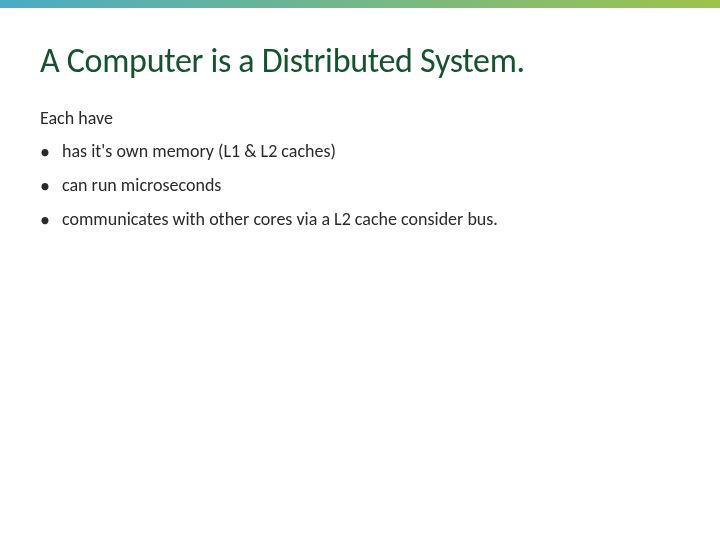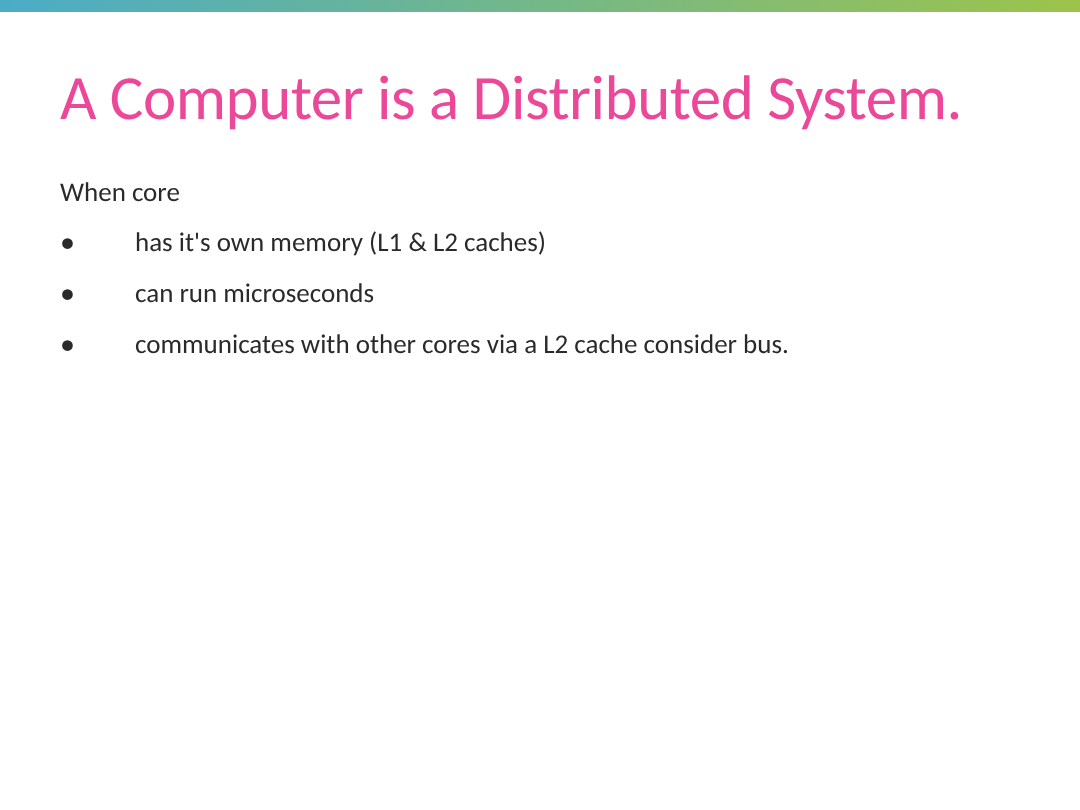--- a/index.html
+++ b/index.html
@@ -25,23 +25,23 @@
     .slide-container {
       width: 720px;
       height: 532px;
       background: #ffffff;
       padding: 32px 40px 32px 40px;
       display: flex;
       flex-direction: column;
     }
 
     .slide-title {
-      font-size: 42px;
+      font-size: 34px;
       font-weight: 400;
-      color: #ec4899;
+      color: #14532d;
       margin-bottom: 24px;
       letter-spacing: -0.3px;
     }
 
     .slide-body {
       font-size: 18px;
       color: #2a2a2a;
       line-height: 1.5;
     }
 
@@ -65,36 +65,35 @@
 
     .bullet-dot {
       min-width: 22px;
       font-size: 20px;
       line-height: 1.4;
       color: #2a2a2a;
     }
 
     .bullet-text {
       flex: 1;
-      margin-left: 28px;
     }
   </style>
 </head>
 <body>
 
 <div class="top-bar"></div>
 
 <div class="slide-container">
 
   <h1 class="slide-title">A Computer is a Distributed System.</h1>
 
   <div class="slide-body">
 
 
-    <p class="paragraph">When core</p>
+    <p class="paragraph">Each have</p>
 
     <ul class="bullet-list">
       <li>
         <span class="bullet-dot">•</span>
         <span class="bullet-text">has it's own memory (L1 &amp; L2 caches)</span>
       </li>
       <li>
         <span class="bullet-dot">•</span>
         <span class="bullet-text">can run microseconds</span>
       </li>

